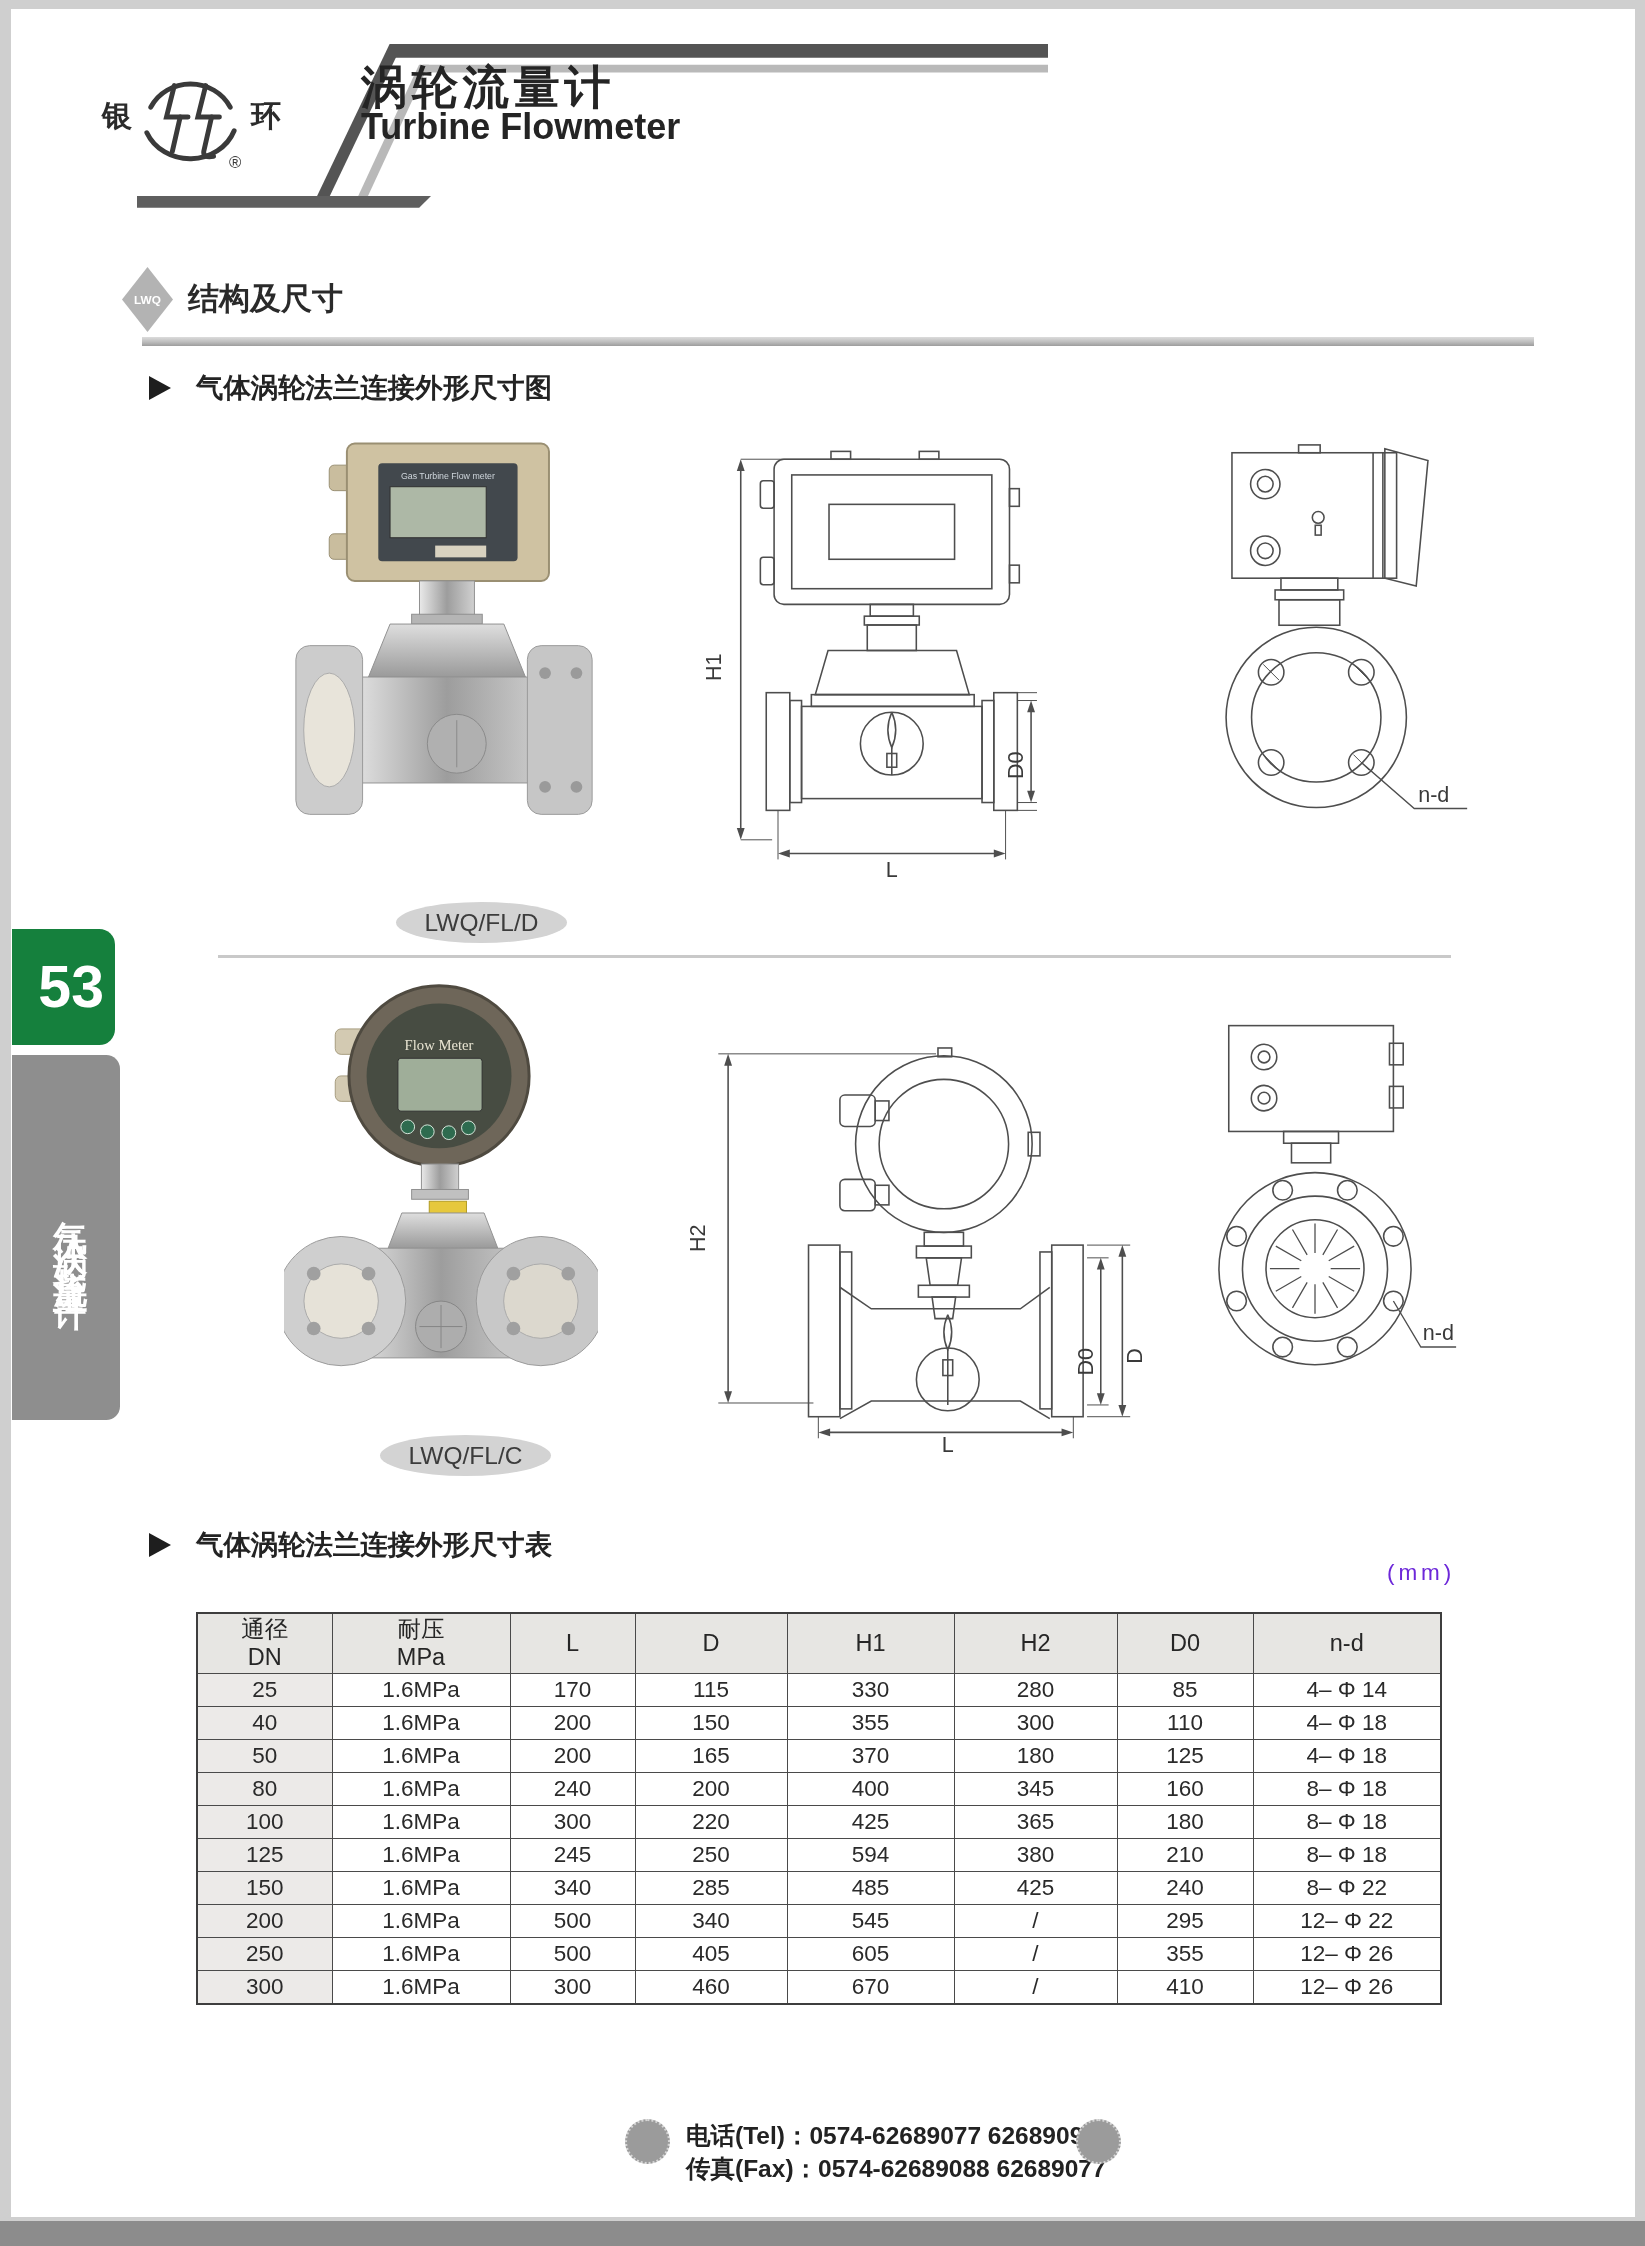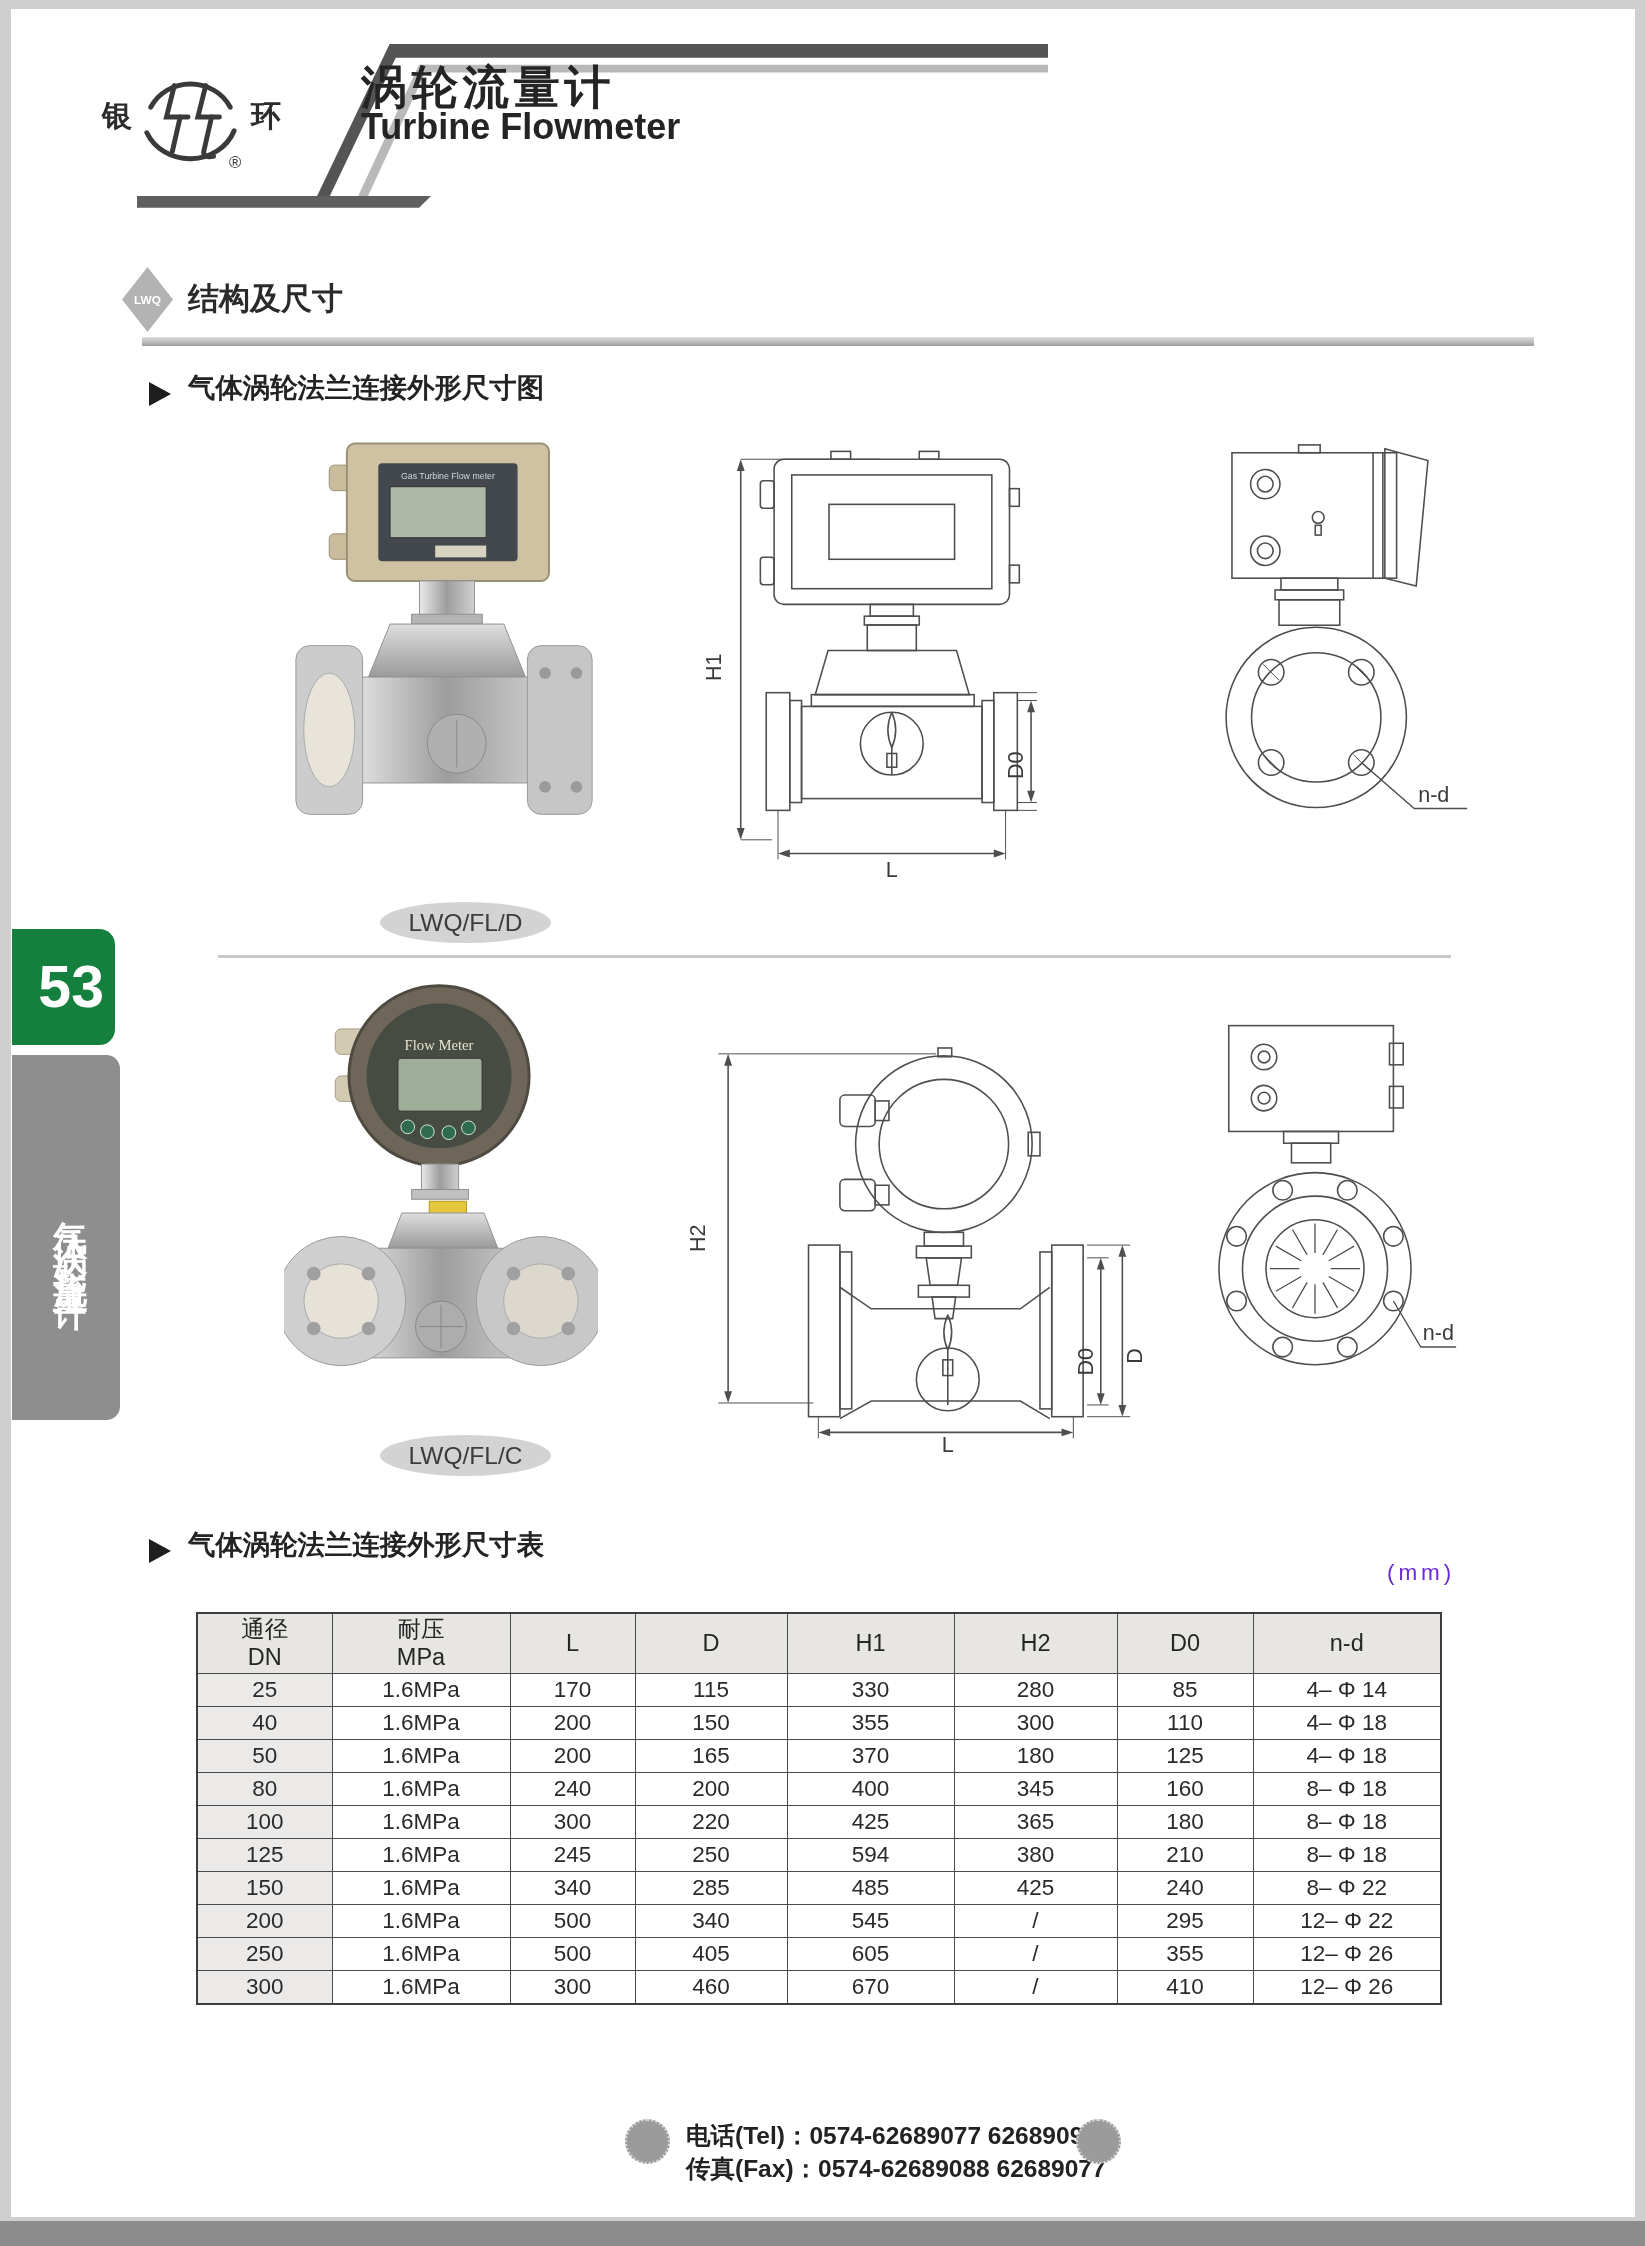--- a/index.html
+++ b/index.html
@@ -20,33 +20,33 @@
   #titleEn{position:absolute;left:361px;top:106px;font-size:36px;font-weight:700;color:#242424;}
 
   
   #lwqDiamond{position:absolute;left:122px;top:267px;width:51px;height:65px;background:#b3b3b3;
               clip-path:polygon(50% 0,100% 50%,50% 100%,0 50%);
               display:flex;align-items:center;justify-content:center;}
   #lwqDiamond span{color:#ffffff;font-size:11.8px;font-weight:700;}
   #secTitle{position:absolute;left:188px;top:278px;font-size:31px;font-weight:700;color:#2a2a2a;}
   #secBar{position:absolute;left:142px;top:337px;width:1392px;height:8.8px;
           background:linear-gradient(#dcdcdc,#bdbdbd 55%,#9d9d9d);}
-  .subsection{position:absolute;display:flex;align-items:flex-end;gap:17px;font-size:27.4px;font-weight:700;color:#232323;}
+  .subsection{position:absolute;display:flex;align-items:center;gap:25px;font-size:27.4px;font-weight:700;color:#232323;}
   #sub1{left:149px;top:370px;}
   #sub2{left:149px;top:1527px;}
   .tri{width:0;height:0;border-top:12.7px solid transparent;border-bottom:12.7px solid transparent;
        border-left:22.5px solid #1e1e1e;}
   #mmNote{position:absolute;left:1339px;top:1560px;font-size:22.5px;letter-spacing:3.9px;color:#6d28d9;margin-left:48px;}
 
   
   .fig{position:absolute;}
   #photo1{left:290px;top:420px;}
   #draw1{left:674px;top:420px;}
   #draw2{left:1181px;top:431px;}
-  #labelD{left:380px;top:902px;}
+  #labelD{left:396px;top:902px;}
   #rowDivider{position:absolute;left:218px;top:955px;width:1233px;height:2.9px;background:#c9c9c9;}
   #photo2{left:284px;top:978px;}
   #draw3{left:632px;top:995px;}
   #draw4{left:1168px;top:1002px;}
   #labelC{left:380px;top:1435px;}
   .model-label{position:absolute;width:171px;height:41px;background:#d3d3d3;border-radius:50%;
                display:flex;align-items:center;justify-content:center;font-size:24.5px;color:#3c3c3c;}
   .lineart{stroke:#4e4e4e;fill:none;stroke-width:1.6;}
   .dimtxt{fill:#3a3a3a;font-size:22px;font-family:"Liberation Sans",sans-serif;stroke:none;}
   .arr{fill:#4e4e4e;stroke:none;}

